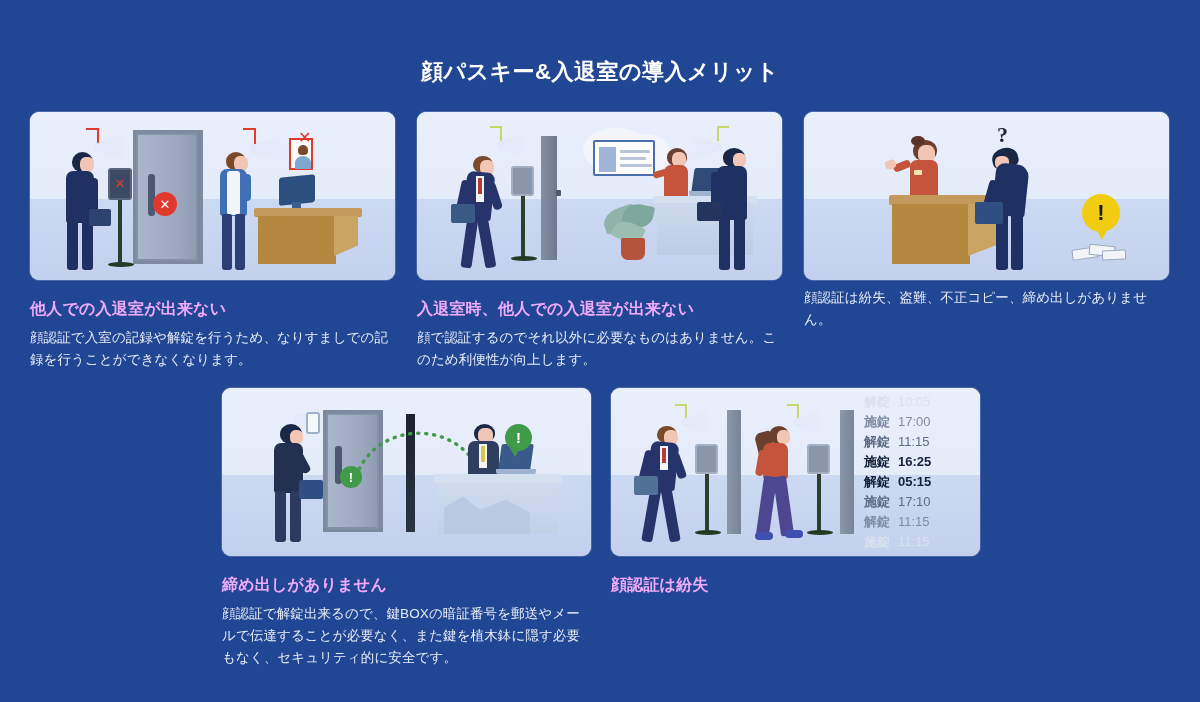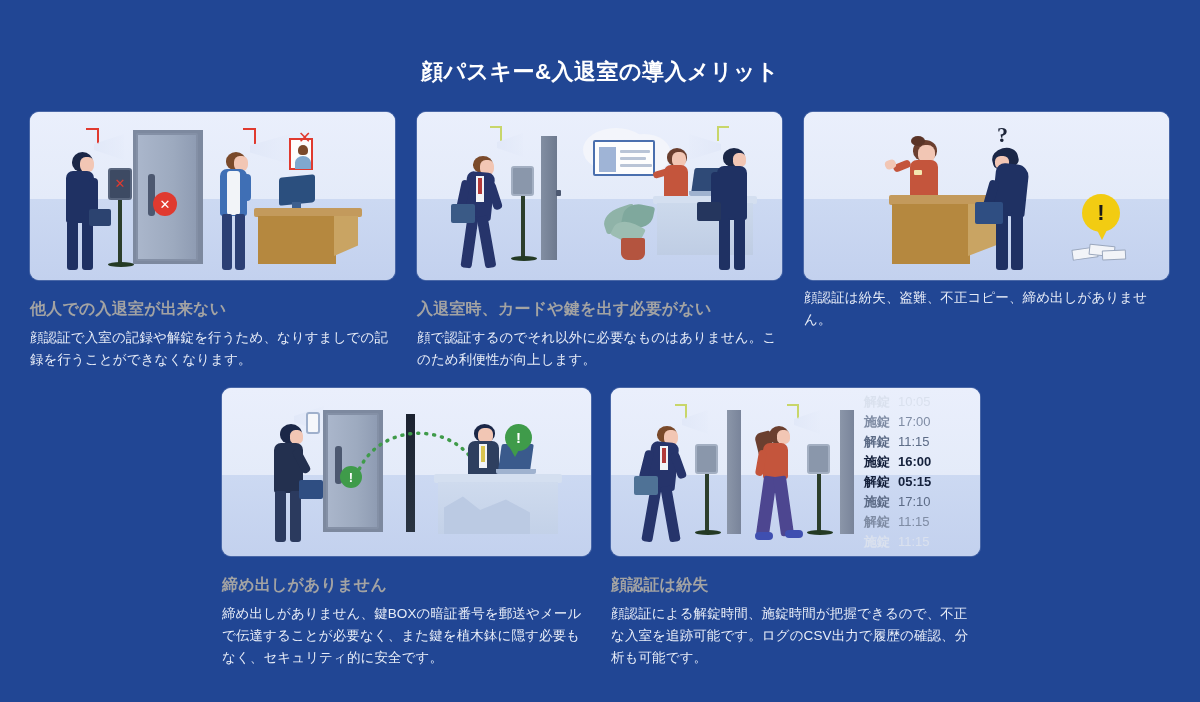--- a/index.html
+++ b/index.html
@@ -124,21 +124,21 @@
     font-family:"Liberation Sans","DejaVu Sans",sans-serif;
   }
   .log-row .lbl { font-weight:bold; }
   .log-row.dimmer{ color:#dae1ee; }
   .log-row.mid   { color:#7f8ca4; }
   .log-row.norm  { color:#5c6b86; }
   .log-row.strong{ color:#14203b; font-weight:bold; }
 
   
   .card-title {
-    color:#a3a3a3; font-size:16px; font-weight:bold;
+    color:#f0abfc; font-size:16px; font-weight:bold;
     margin-top:19px; line-height:1.3; letter-spacing:0.2px;
   }
   .card-desc {
     color:#e7ecf7; font-size:13.5px; line-height:1.62;
     margin-top:7px; letter-spacing:0.1px;
   }
   .card-bottom .card-title { margin-top:19px; }
 </style>
 </head>
 <body>
@@ -267,21 +267,21 @@
           <div class="torso suit-dark" style="left:6px;top:18px;width:30px;height:54px;"></div>
           <div class="arm suit-dark" style="left:0px;top:24px;width:9px;height:36px;"></div>
           <div class="leg suit-dark" style="left:8px;top:70px;width:11px;height:52px;"></div>
           <div class="leg suit-dark" style="left:23px;top:70px;width:11px;height:52px;"></div>
           <div class="fig" style="left:-14px;top:54px;width:24px;height:19px;background:#25365e;border-radius:2px;"></div>
         </div>
         <div class="scan-bracket" style="left:300px;top:14px;width:12px;height:15px;border-right:none;border-bottom:none;"></div>
         <div class="face-scan" style="left:272px;top:22px;width:32px;height:26px;transform:scaleX(-1);"></div>
       </div>
 
-      <div class="card-title">入退室時、カードや鍵を出す必要がない</div>
+      <div class="card-title">入退室時、他人での入退室が出来ない</div>
       <div class="card-desc">顔で認証するのでそれ以外に必要なものはありません。このため利便性が向上します。</div>
     </div>
 
     <div class="card card-top">
       <div class="illus">
         <div class="sky"></div>
         <div class="floor"></div>
 
         <div class="fig" style="left:100px;top:28px;width:44px;height:66px;">
           <div class="head" style="left:9px;top:0;width:24px;height:21px;background:#6b3f2f;"></div>
@@ -365,21 +365,21 @@
 
         <div class="badge-circle badge-green" style="left:283px;top:36px;width:27px;height:27px;font-size:15px;">!</div>
         <div style="position:absolute;left:288px;top:60px;width:0;height:0;border-left:5px solid transparent;border-right:5px solid transparent;border-top:9px solid #3f9b4a;"></div>
 
         <div class="desk-blue-top" style="left:212px;top:86px;width:128px;height:9px;"></div>
         <div class="desk-blue-body" style="left:216px;top:94px;width:120px;height:52px;background:linear-gradient(180deg,#cfdbee,#c3d1e8);"></div>
         <div style="position:absolute;left:222px;top:106px;width:86px;height:40px;background:#bbcae3;clip-path:polygon(0 34%,22% 6%,42% 40%,72% 14%,100% 46%,100% 100%,0 100%);"></div>
       </div>
 
       <div class="card-title">締め出しがありません</div>
-      <div class="card-desc">締め出しがありません、鍵BOXの暗証番号を郵送やメールで伝達することが必要なく、また鍵を植木鉢に隠す必要もなく、セキュリティ的に安全です。</div>
+      <div class="card-desc">顔認証で解錠出来るので、鍵BOXの暗証番号を郵送やメールで伝達することが必要なく、また鍵を植木鉢に隠す必要もなく、セキュリティ的に安全です。</div>
     </div>
 
     <div class="card card-bottom">
       <div class="illus">
         <div class="sky"></div>
         <div class="floor"></div>
 
         <div class="fig" style="left:30px;bottom:14px;width:52px;height:116px;">
           <div class="head hair-brown" style="left:16px;top:0;width:20px;height:17px;"></div>
           <div class="head skin" style="left:23px;top:4px;width:14px;height:15px;border-radius:40%;"></div>
@@ -429,21 +429,21 @@
             <div class="log-row mid">
               <span class="lbl">施錠</span>
               <span class="tm">17:00</span>
             </div>
             <div class="log-row norm">
               <span class="lbl">解錠</span>
               <span class="tm">11:15</span>
             </div>
             <div class="log-row strong">
               <span class="lbl">施錠</span>
-              <span class="tm">16:00</span>
+              <span class="tm">16:25</span>
             </div>
             <div class="log-row strong">
               <span class="lbl">解錠</span>
               <span class="tm">05:15</span>
             </div>
             <div class="log-row norm">
               <span class="lbl">施錠</span>
               <span class="tm">17:10</span>
             </div>
             <div class="log-row mid">
@@ -451,16 +451,15 @@
               <span class="tm">11:15</span>
             </div>
             <div class="log-row dimmer">
               <span class="lbl">施錠</span>
               <span class="tm">11:15</span>
             </div>
           </div>
       </div>
 
       <div class="card-title">顔認証は紛失</div>
-      <div class="card-desc">顔認証による解錠時間、施錠時間が把握できるので、不正な入室を追跡可能です。ログのCSV出力で履歴の確認、分析も可能です。</div>
     </div>
   </div>
 </div>
 
 </body></html>

